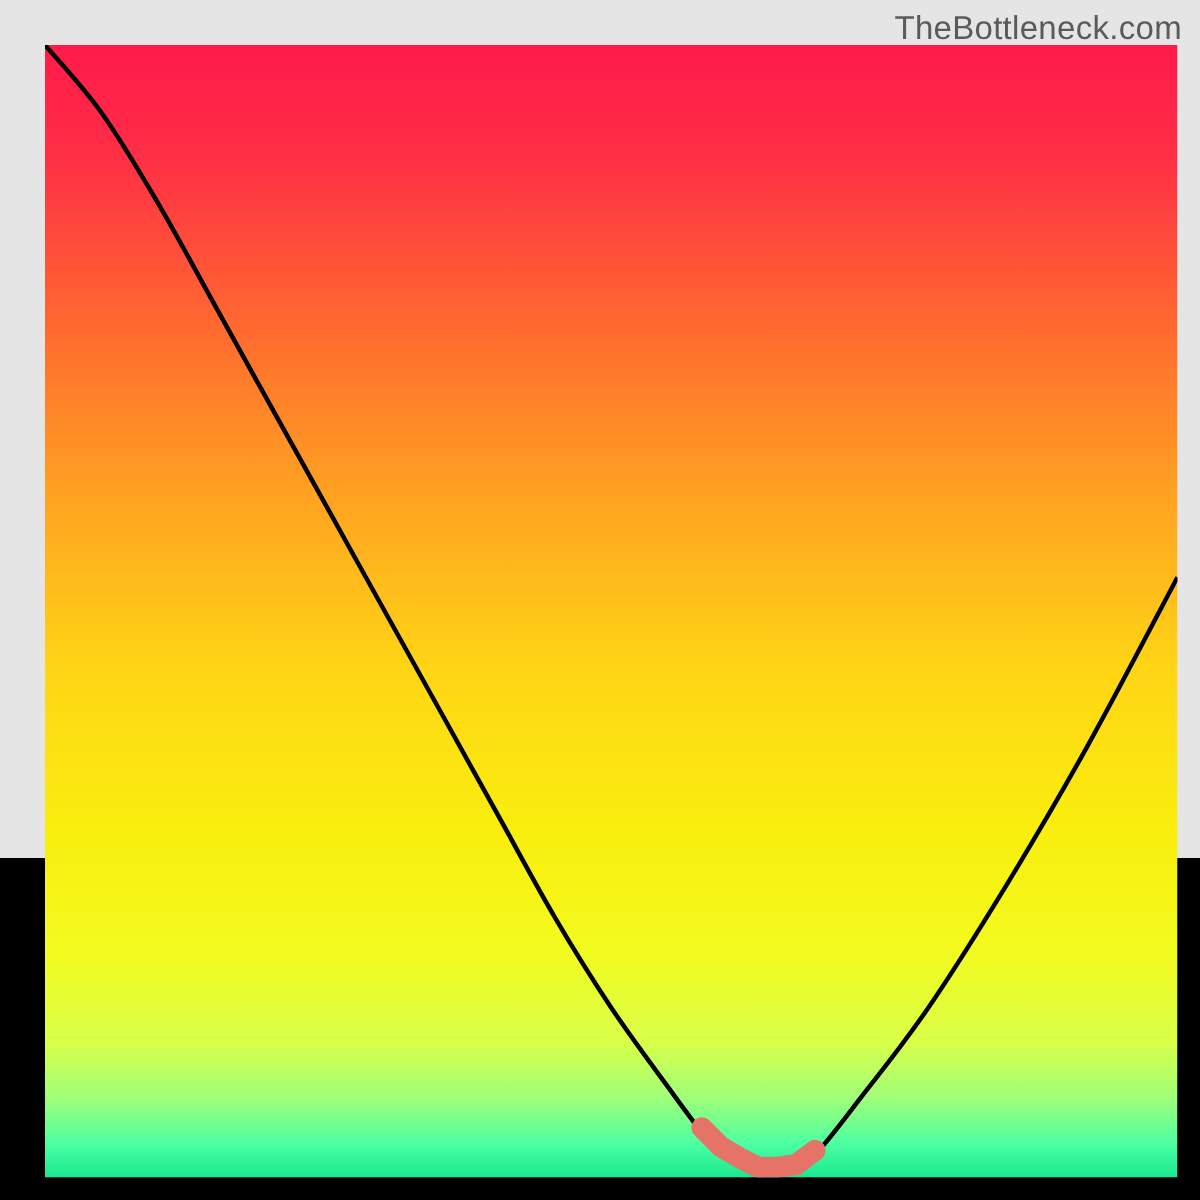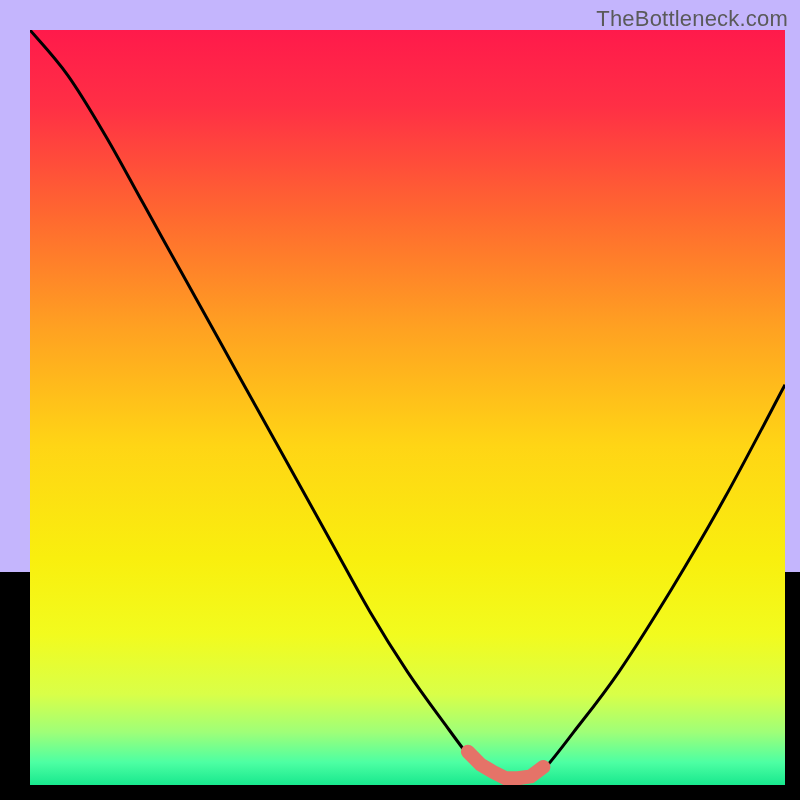--- a/index.html
+++ b/index.html
@@ -7,21 +7,21 @@
     padding: 0;
     width: 800px;
     height: 800px;
     background: #000;
     font-family: Arial, Helvetica, sans-serif;
   }
   .container {
     position: relative;
     width: 800px;
     height: 572px;
-    background: #c4b5fd;
+    background: #e5e5e5;
   }
   .watermark {
     position: absolute;
     top: 6px;
     right: 12px;
     color: #5a5a5a;
     font-size: 22px;
     letter-spacing: 0.2px;
     z-index: 10;
   }

